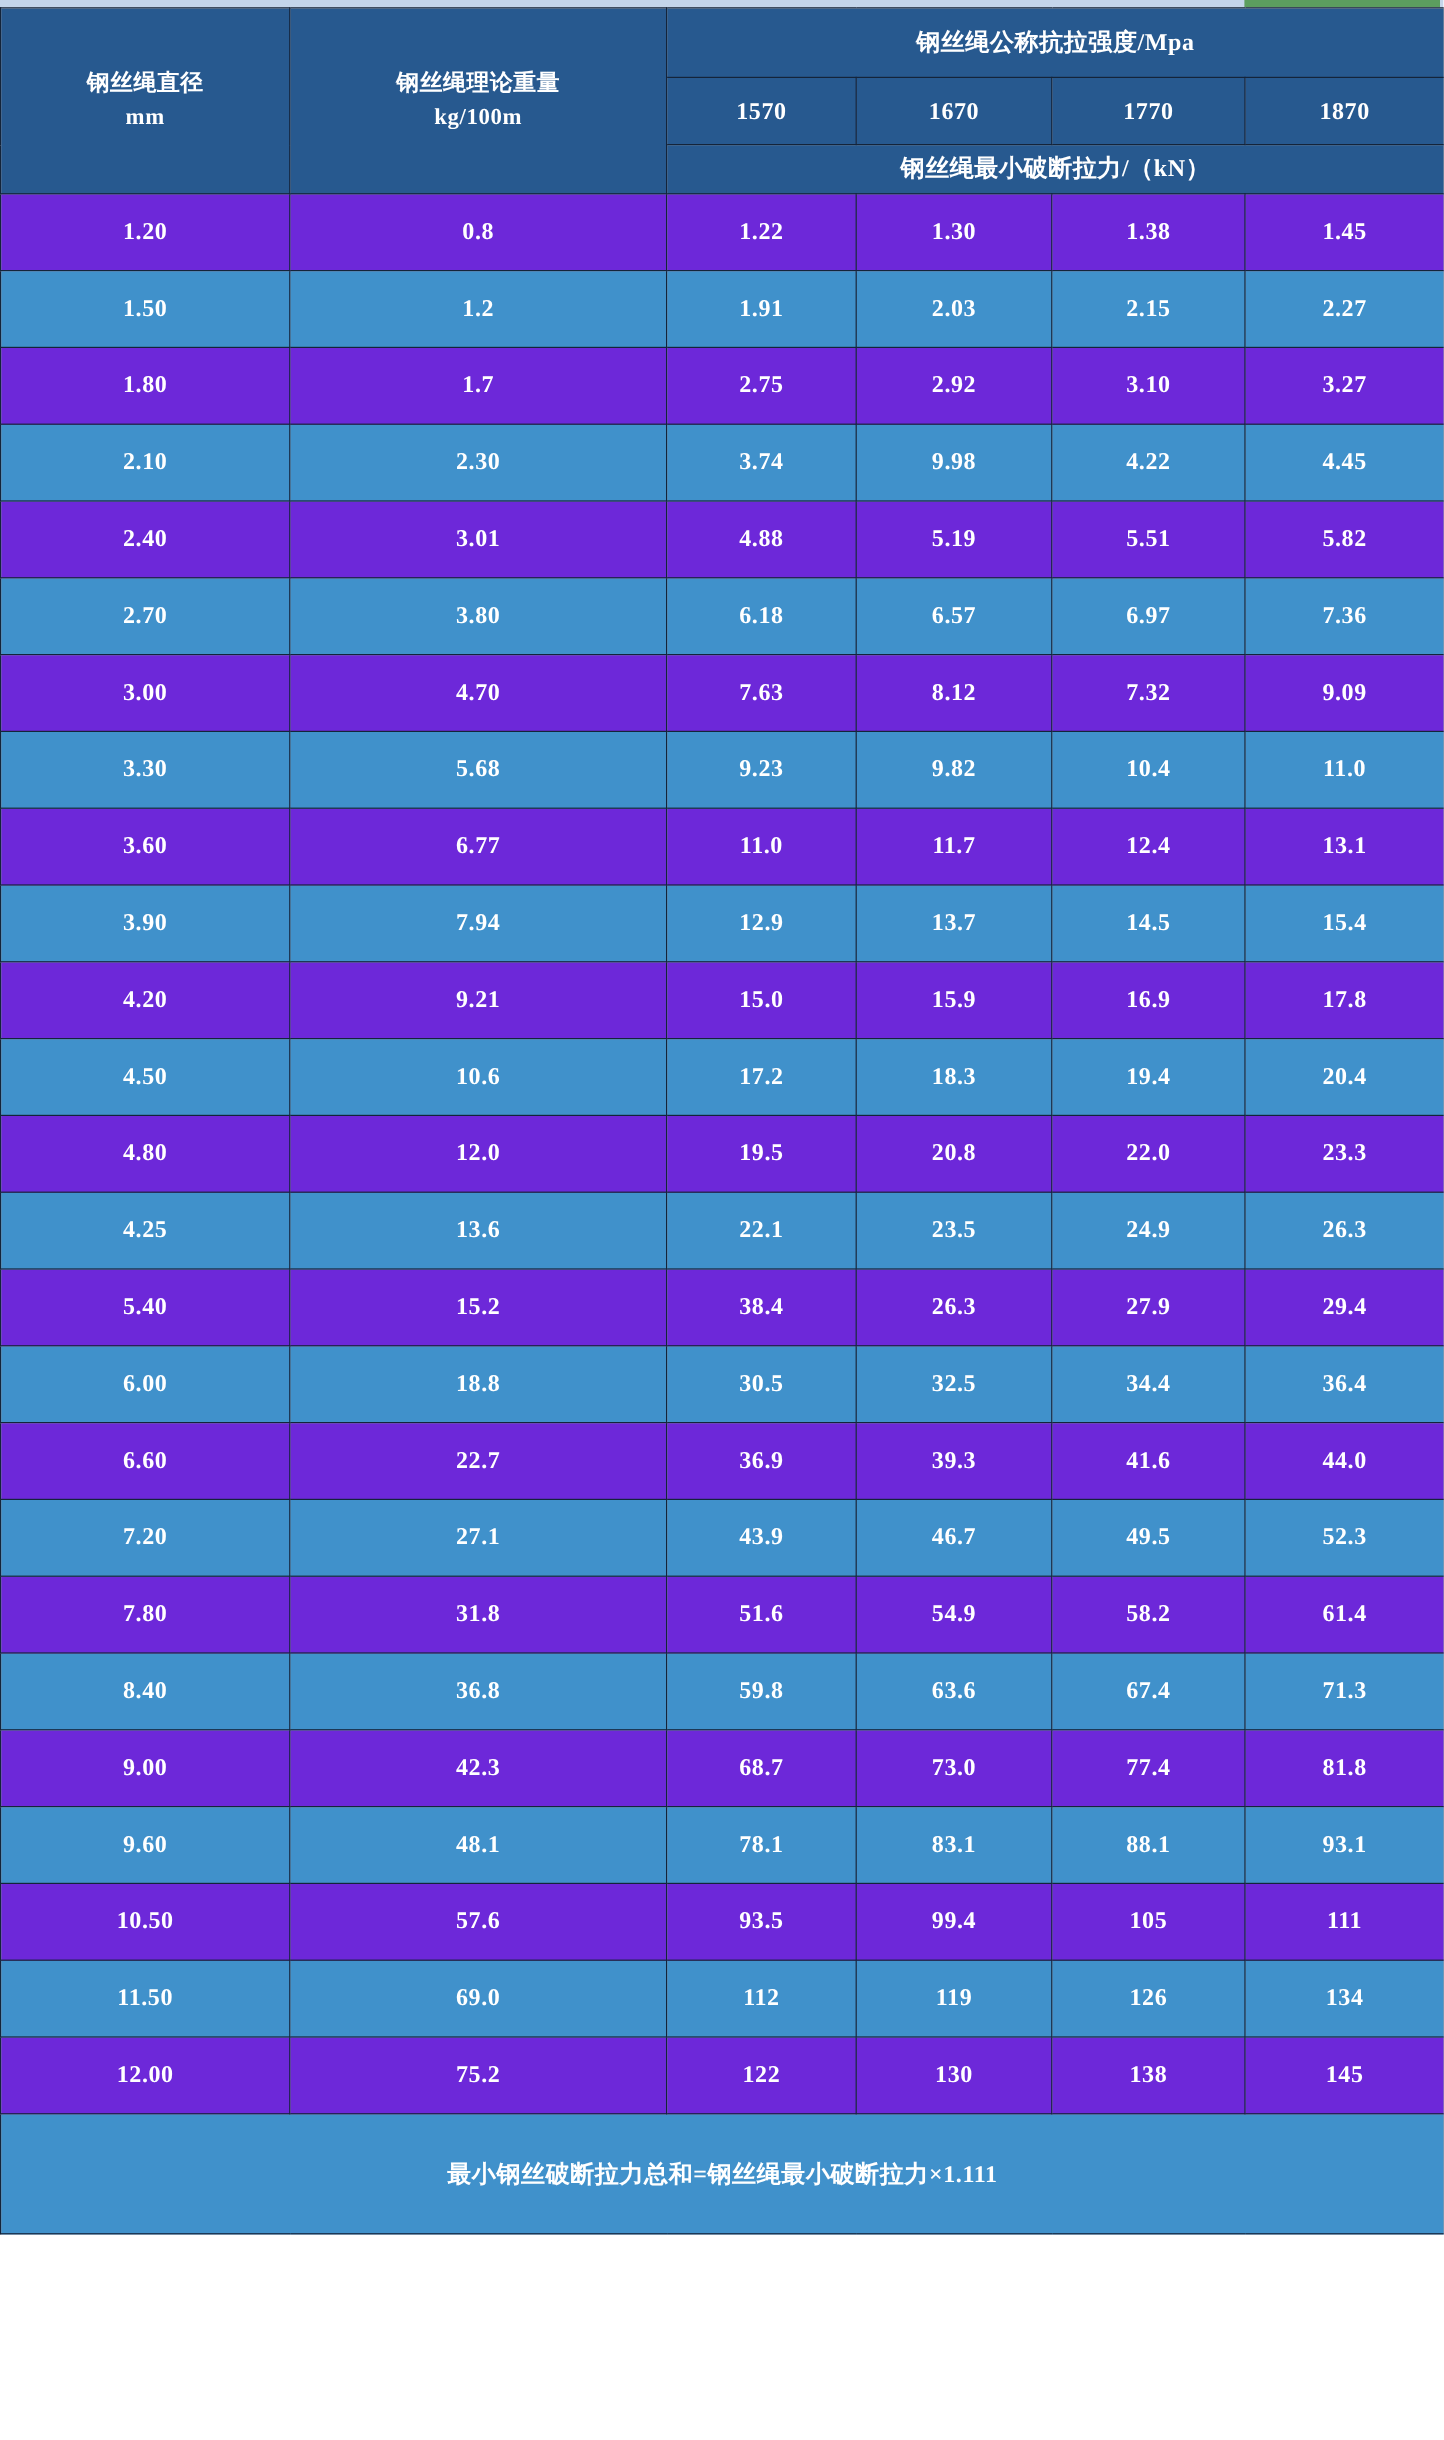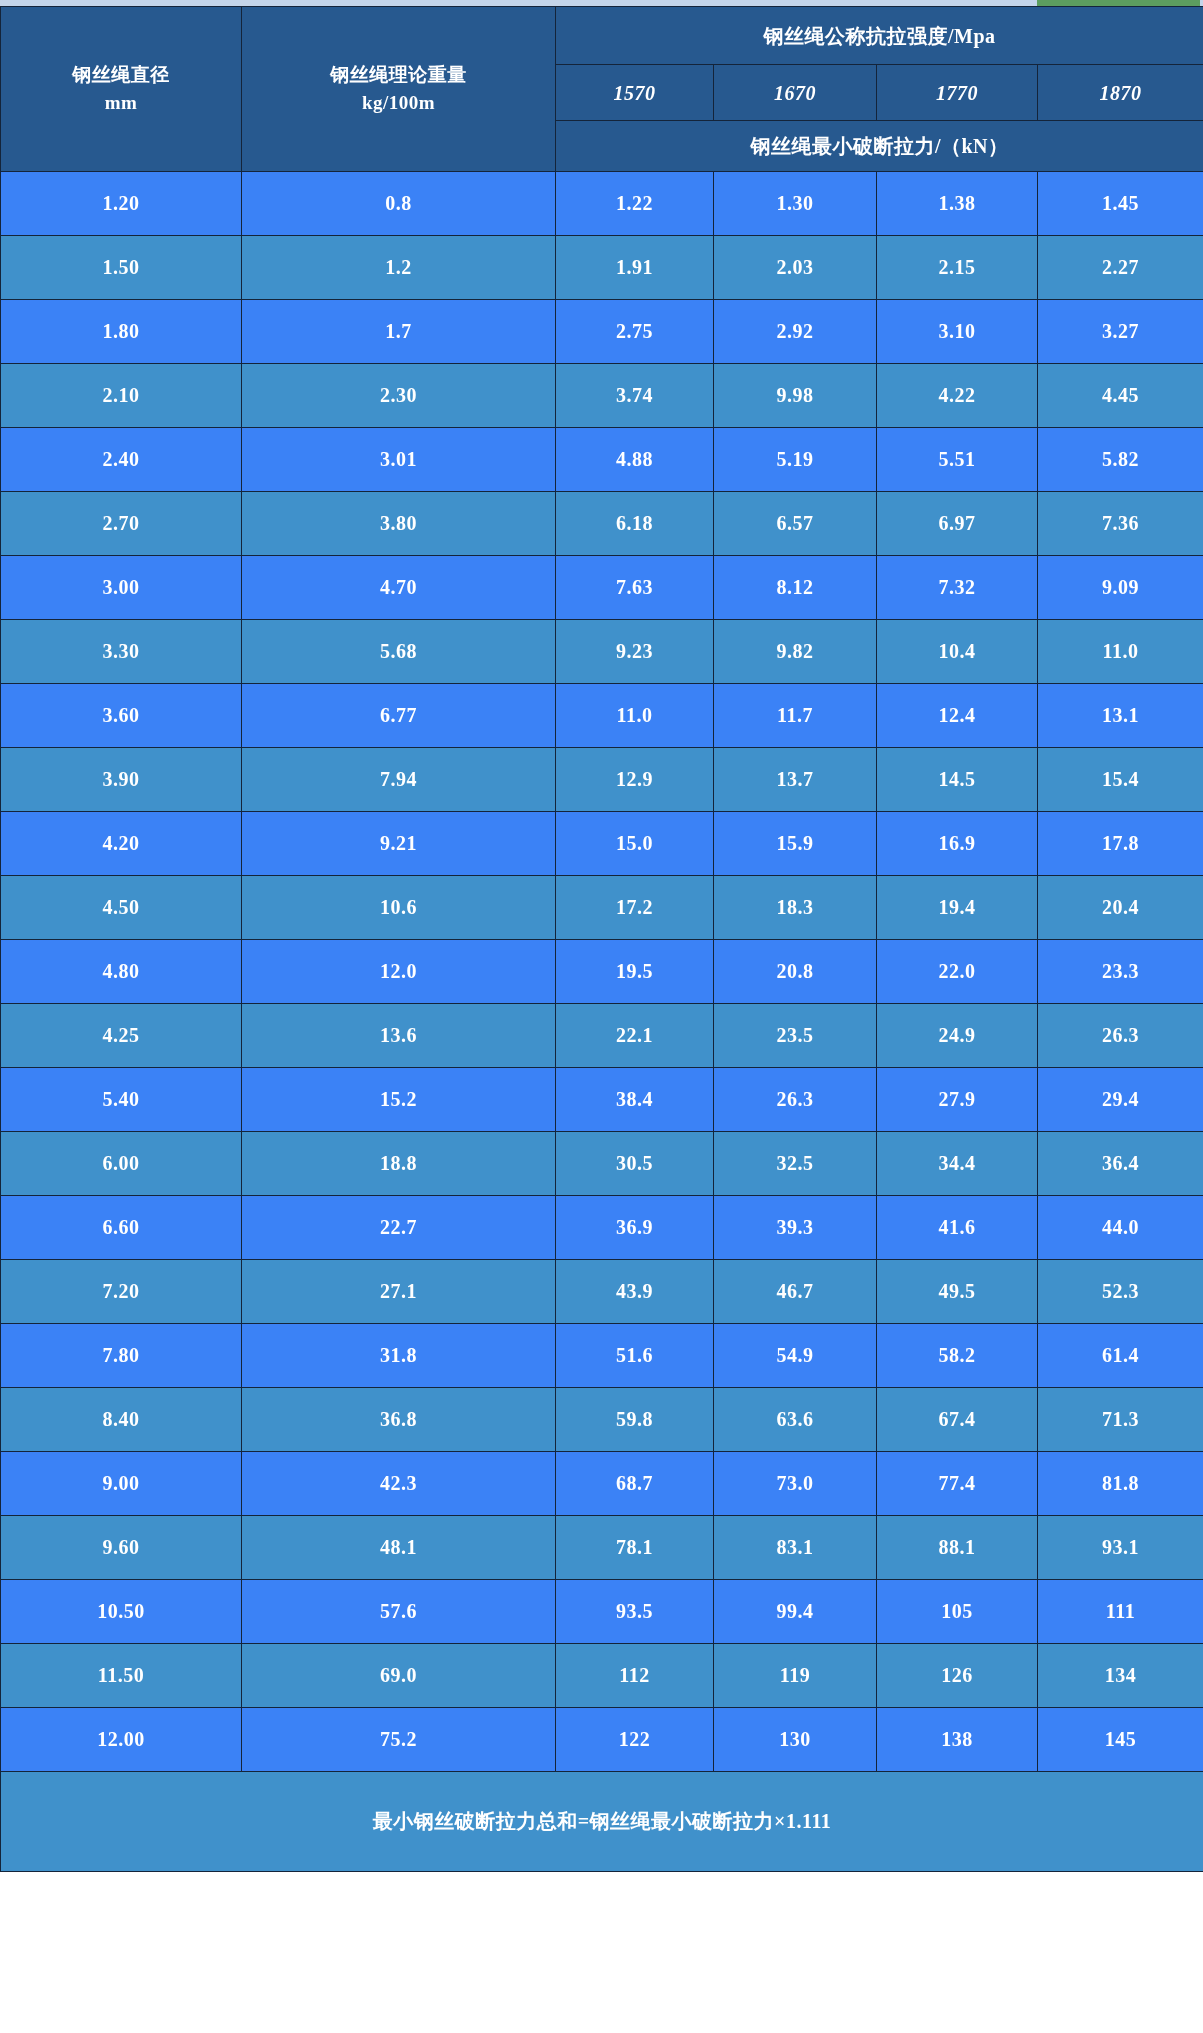--- a/index.html
+++ b/index.html
@@ -66,21 +66,20 @@
     margin-top: 42px;
   }
   .hdr-stub {
     font-size: 19px;
   }
   .hdr-span {
     font-size: 20px;
   }
   .hdr-num {
     font-size: 20px;
-    font-style: italic;
   }
   .hdr-sub {
     font-size: 20px;
   }
 
   
   .r-light { background: #8cafd2; }
   .r-dark  { background: #4091cb; }
   td.cell {
     font-size: 20px;
@@ -96,21 +95,21 @@
 
   
   col.c1 { width: 241px; }
   col.c2 { width: 314px; }
   col.c3 { width: 158px; }
   col.c4 { width: 163px; }
   col.c5 { width: 161px; }
   col.c6 { width: 166px; }
 </style>
 <style>.hdr{background:#27598f}
-.r-light{background:#3b82f6}
+.r-light{background:#6d28d9}
 .r-dark{background:#4091cb}
 .footer{background:#4091cb}
 table.grid td{border-color:#14243a}
 table.grid td{color:#ffffff}
 .top-strip-green{background:#5c9e5f}
 .top-strip{background:#c4d5ea}</style></head>
 <body>
 
 <div id="sheet">
 
@@ -141,21 +140,21 @@
       </tr>
 
       <tr>
         <td class="hdr hdr-num" style="height:56px">1570</td>
         <td class="hdr hdr-num">1670</td>
         <td class="hdr hdr-num">1770</td>
         <td class="hdr hdr-num">1870</td>
       </tr>
 
       <tr>
-        <td class="hdr hdr-sub" colspan="4" style="height:51px">钢丝绳最小破断拉力/（kN）</td>
+        <td class="hdr hdr-sub" colspan="4" style="height:41px">钢丝绳最小破断拉力/（kN）</td>
       </tr>
 
       <tr class="r-light">
         <td class="cell">1.20</td>
         <td class="cell">0.8</td>
         <td class="cell">1.22</td>
         <td class="cell">1.30</td>
         <td class="cell">1.38</td>
         <td class="cell">1.45</td>
       </tr>

